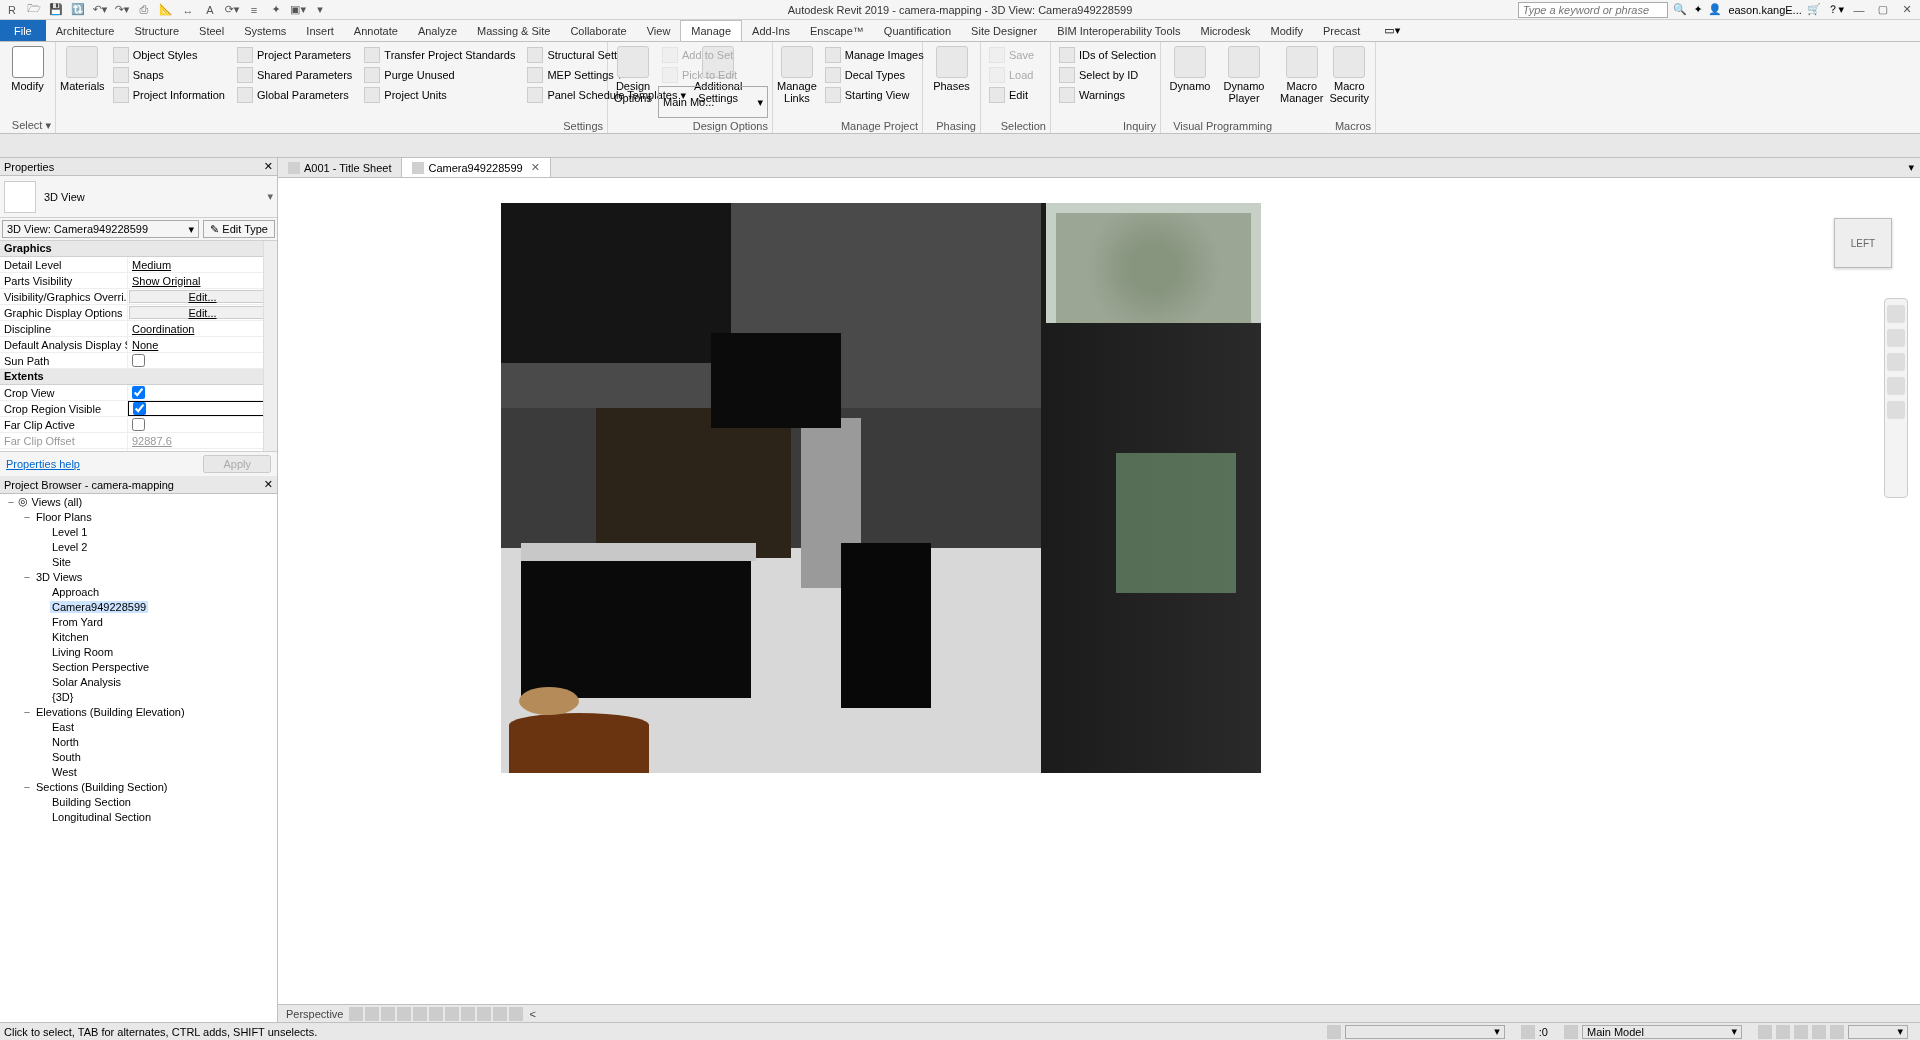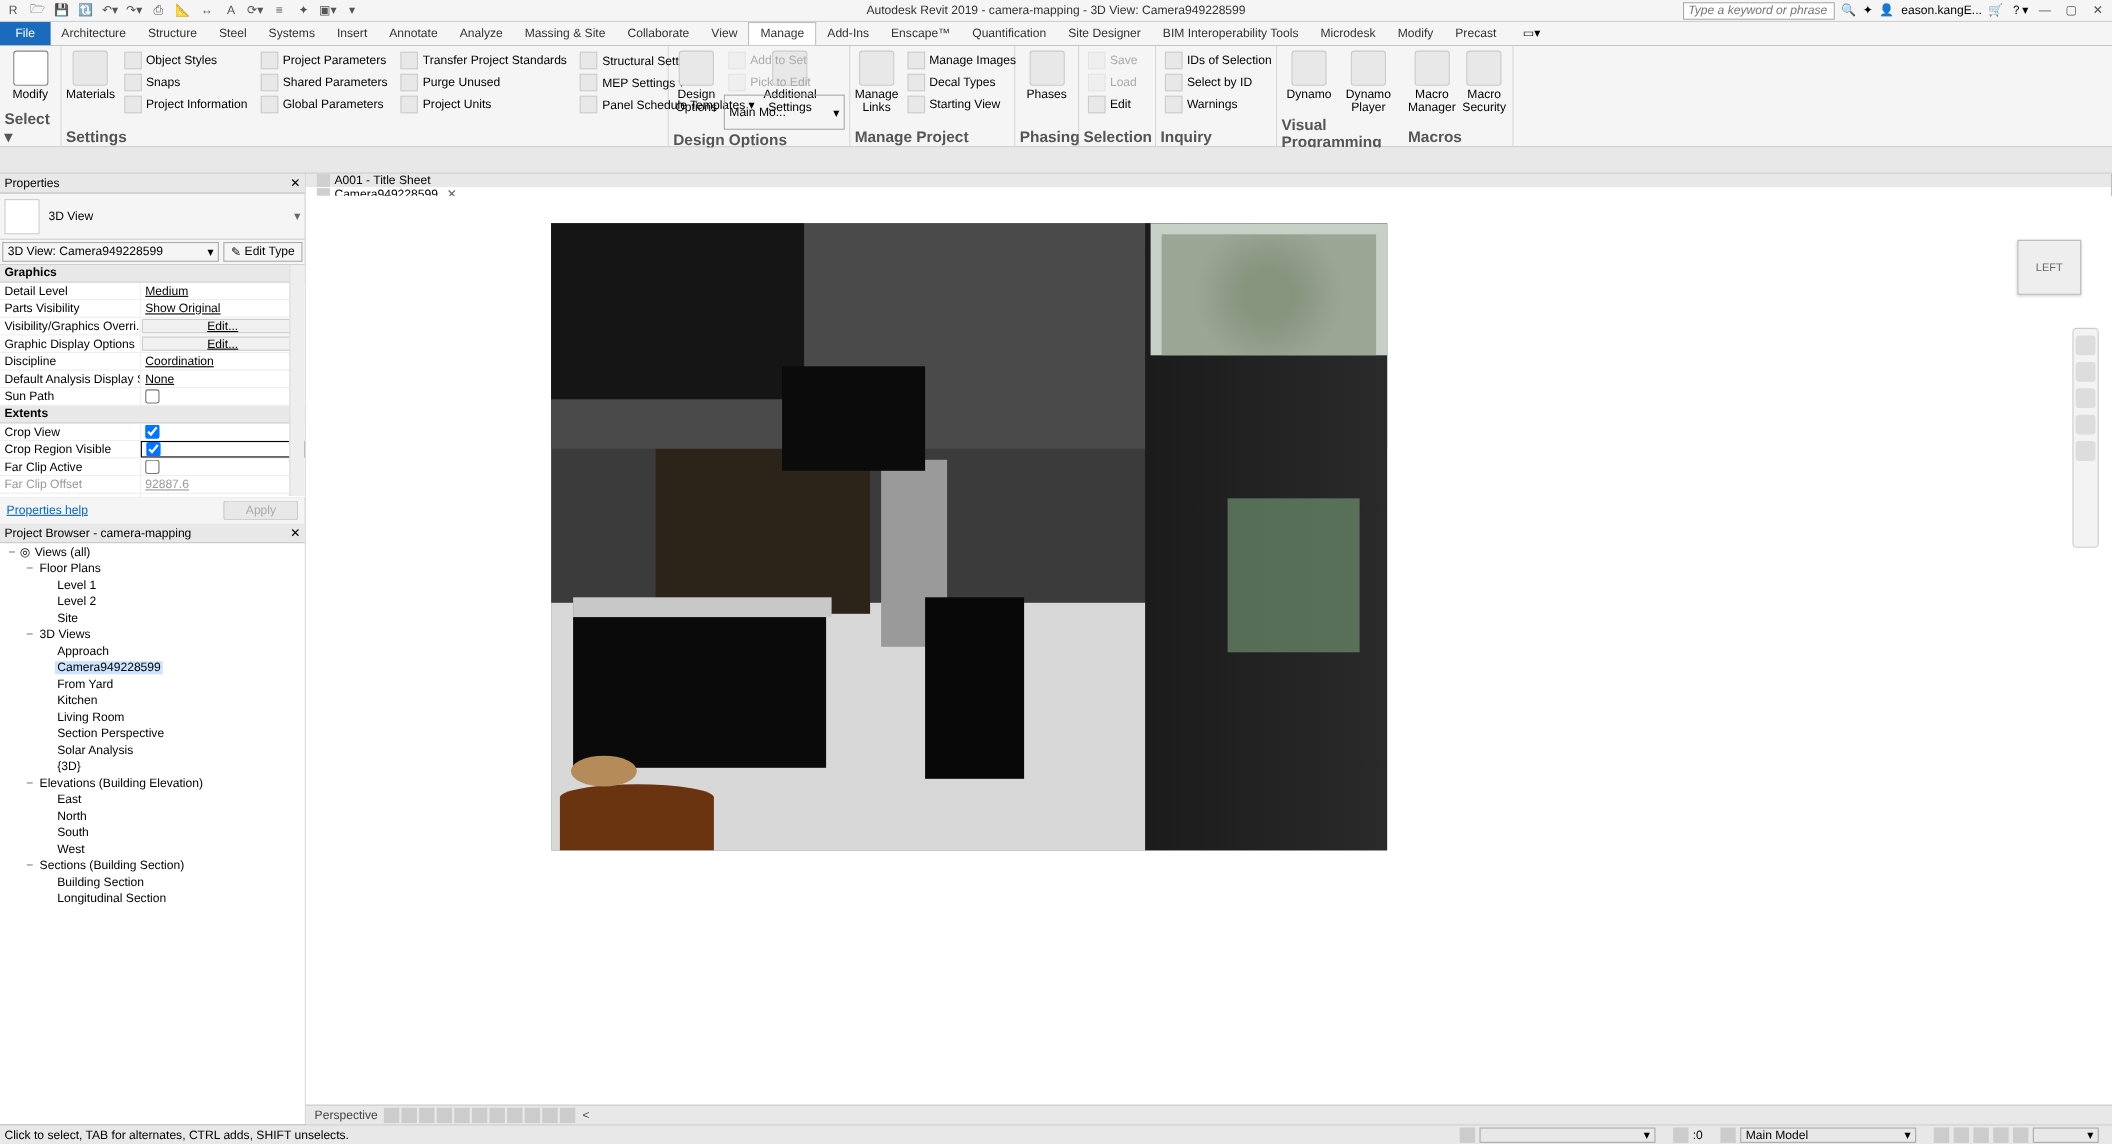--- a/index.html
+++ b/index.html
@@ -4,35 +4,35 @@
 <style>
 * { margin:0; padding:0; box-sizing:border-box; font-family:"Segoe UI",Arial,sans-serif; font-size:11px; }
 body { background:#fff; width:1920px; height:1040px; overflow:hidden; display:flex; flex-direction:column; user-select:none; }
 
 
 .titlebar { height:20px; display:flex; align-items:center; background:#f5f5f5; border-bottom:1px solid #d0d0d0; position:relative; }
 .titlebar .qat { display:flex; align-items:center; gap:6px; padding:0 4px; }
 .titlebar .qat span { width:16px; height:16px; display:inline-flex; align-items:center; justify-content:center; color:#555; }
 .titlebar .title { position:absolute; left:0; right:0; text-align:center; pointer-events:none; color:#333; }
 .titlebar .right { margin-left:auto; display:flex; align-items:center; gap:6px; padding-right:4px; position:relative; z-index:2; }
-.searchbox { border:1px solid #aaa; height:16px; width:138px; font-style:italic; color:#999; padding:0 4px; }
+.searchbox { border:1px solid #aaa; height:16px; width:150px; font-style:italic; color:#999; padding:0 4px; }
 .win-btn { width:18px; height:16px; display:inline-flex; align-items:center; justify-content:center; color:#555; }
 
 
 .menutabs { height:22px; background:#f5f5f5; display:flex; align-items:stretch; border-bottom:1px solid #c0c0c0; }
 .menutabs .tab { padding:0 10px; display:flex; align-items:center; color:#333; cursor:pointer; }
 .menutabs .tab.file { background:#1a6bbd; color:#fff; padding:0 14px; }
 .menutabs .tab.active { background:#fff; border:1px solid #c0c0c0; border-bottom:none; }
 .menutabs .gear { margin-left:6px; padding:0 8px; display:flex; align-items:center; }
 
 
 .ribbon { height:92px; background:#f5f5f5; border-bottom:1px solid #c0c0c0; display:flex; align-items:stretch; }
 .ribbon-group { border-right:1px solid #d8d8d8; display:flex; flex-direction:column; padding:2px 4px 0 4px; }
 .ribbon-group .body { flex:1; display:flex; align-items:flex-start; gap:4px; }
-.ribbon-group .label { text-align:left; color:#555; font-size:14px; padding:1px 0;font-weight:bold; }
+.ribbon-group .label { text-align:right; color:#555; font-size:11px; padding:1px 0; }
 .bigbtn { width:50px; display:flex; flex-direction:column; align-items:center; gap:2px; padding-top:2px; cursor:pointer; }
 .bigbtn .ico { width:32px; height:32px; background:#e8e8e8; border:1px solid #ccc; border-radius:3px; }
 .bigbtn .txt { text-align:center; line-height:12px; }
 .stack { display:flex; flex-direction:column; gap:2px; padding-top:2px; }
 .smallbtn { display:flex; align-items:center; gap:4px; padding:1px 4px; cursor:pointer; white-space:nowrap; }
 .smallbtn .ico { width:16px; height:16px; background:#e8e8e8; border:1px solid #ccc; display:inline-block; }
 .smallbtn.disabled { color:#aaa; }
 .smallbtn.disabled .ico { opacity:.4; }
 .design-combo { border:1px solid #aaa; height:32px; width:110px; display:flex; align-items:center; padding:0 4px; justify-content:space-between; }
 
@@ -68,21 +68,21 @@
 .panel-footer button { padding:1px 18px; }
 
 .browser { flex:1; overflow:auto; background:#fff; font-size:11px; }
 .tree-row { display:flex; align-items:center; gap:2px; height:15px; padding-left:4px; cursor:pointer; white-space:nowrap; }
 .tree-row .tw { width:10px; text-align:center; color:#666; }
 .tree-row.sel .lbl { background:#cce4ff; }
 .tree-row .lbl { padding:0 2px; }
 
 
 .viewarea { flex:1; display:flex; flex-direction:column; background:#fff; position:relative; }
-.viewtabs { height:20px; background:#e8e8e8; border-bottom:1px solid #c0c0c0; display:flex; align-items:stretch;flex-direction:column; }
+.viewtabs { height:20px; background:#e8e8e8; border-bottom:1px solid #c0c0c0; display:flex; align-items:stretch; }
 .viewtab { display:flex; align-items:center; gap:4px; padding:0 10px; border-right:1px solid #c0c0c0; cursor:pointer; }
 .viewtab.active { background:#fff; }
 .viewtab .ico { width:12px; height:12px; background:#d0d0d0; display:inline-block; }
 .viewtab .close { margin-left:4px; color:#666; }
 .viewtabs .expand { margin-left:auto; padding:0 6px; display:flex; align-items:center; }
 
 .canvas-wrap { flex:1; position:relative; background:#fff; overflow:hidden; }
 .render { position:absolute; left:223px; top:25px; width:760px; height:570px; background:#3b3b3b; }
 .render .ceiling { position:absolute; left:0; top:0; right:0; height:205px; background:#4a4a4a; }
 .render .blackbox1 { position:absolute; left:0; top:0; width:230px; height:160px; background:#151515; }

